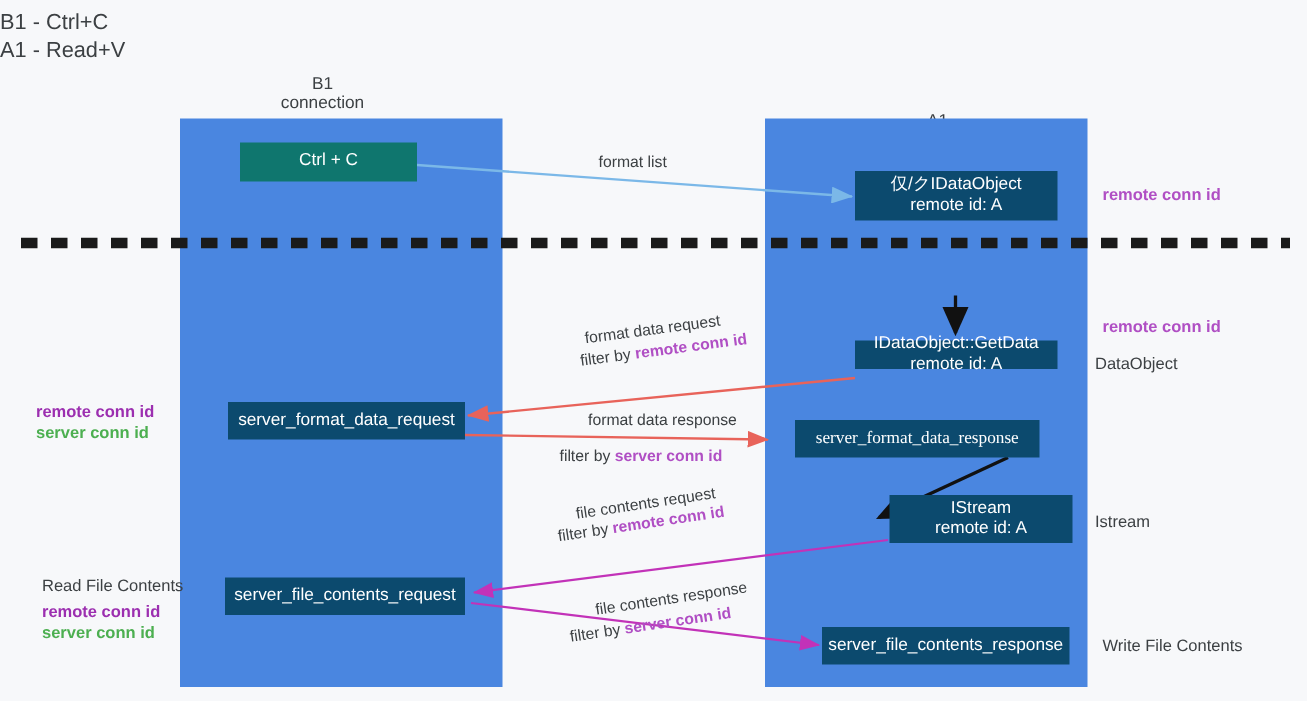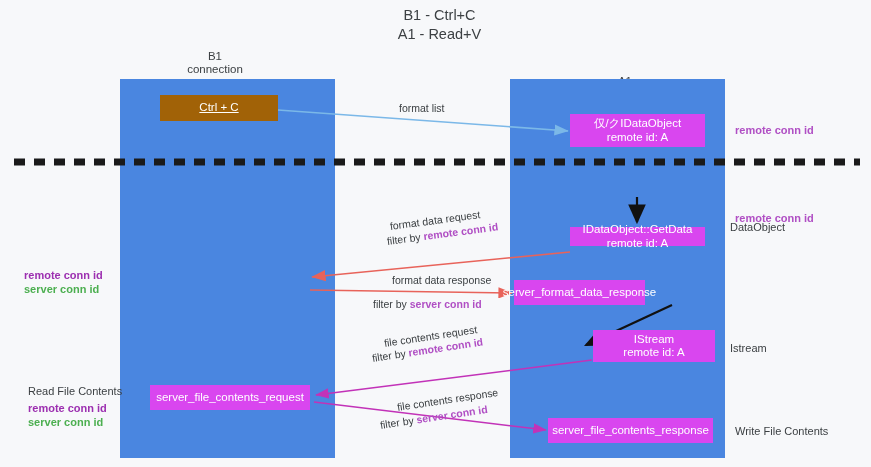--- a/index.html
+++ b/index.html
@@ -10,43 +10,43 @@
     position:relative;
     overflow:hidden;
     color:#3c4043;
   }
   .canvas{position:absolute;inset:0;}
   .layer{position:absolute;inset:0;}
   svg.layer{pointer-events:none;}
 
   .title{
     position:absolute;left:0;right:16px;top:6px;
-    text-align:center;font-size:14.5px;line-height:19px;color:#3c4043;margin-left:24px;
+    text-align:left;font-size:14.5px;line-height:19px;color:#3c4043;
   }
   .title div{white-space:pre;}
 
   .colhead{
     position:absolute;text-align:center;font-size:11.5px;line-height:13px;color:#3c4043;
   }
   .colhead .l2{}
 
   .column{position:absolute;background:#4a86e0;}
 
   .box{
     position:absolute;
     display:flex;align-items:center;justify-content:center;
     text-align:center;
     color:#ffffff;
     font-size:11.5px;
     line-height:13.5px;
     box-sizing:border-box;
     padding:2px 4px;
   }
-  .box.green{background:#a16207;text-decoration:underline;}
-  .box.orange{background:#d946ef;}
+  .box.green{background:#0f766e;}
+  .box.orange{background:#0c4a6e;}
   .box span{display:block;}
 
   .sidelabel{
     position:absolute;font-size:11px;line-height:14px;white-space:nowrap;
   }
   .sidelabel.purple{color:#9c2fb0;font-weight:bold;}
   .sidelabel.purple2{color:#b04fc4;font-weight:bold;}
   .sidelabel.green{color:#4caf50;font-weight:bold;}
   .sidelabel.dark{color:#3c4043;font-weight:normal;}
 
@@ -120,43 +120,46 @@
     <span>仅/クIDataObject</span>
     <span>remote id: A</span>
   </div>
 
 
   <div class="box orange" style="left:570px;top:227px;width:135px;height:19px;flex-direction:column;">
     <span>IDataObject::GetData</span>
     <span>remote id: A</span>
   </div>
 
+  <div class="box orange" style="left:152px;top:268px;width:158px;height:25px;">
+    <span>server_format_data_request</span>
+  </div>
 
-  <div class="box orange" style="left:514px;top:280px;width:131px;height:25px;">
+  <div class="box orange" style="left:530px;top:280px;width:163px;height:25px;font-family:Liberation Serif, serif;">
     <span>server_format_data_response</span>
   </div>
 
   <div class="box orange" style="left:593px;top:330px;width:122px;height:32px;flex-direction:column;">
     <span>IStream</span>
     <span>remote id: A</span>
   </div>
 
   <div class="box orange" style="left:150px;top:385px;width:160px;height:25px;">
     <span>server_file_contents_request</span>
   </div>
 
   <div class="box orange" style="left:548px;top:418px;width:165px;height:25px;">
     <span>server_file_contents_response</span>
   </div>
 
   <div class="sidelabel purple2" style="left:735px;top:123px;">remote conn id</div>
 
   <div class="sidelabel purple2" style="left:735px;top:211px;">remote conn id</div>
 
-  <div class="sidelabel dark" style="left:730px;top:220px;">DataObject</div>
+  <div class="sidelabel dark" style="left:730px;top:236px;">DataObject</div>
 
   <div class="sidelabel dark" style="left:730px;top:341px;">Istream</div>
 
   <div class="sidelabel dark" style="left:735px;top:424px;">Write File Contents</div>
 
   <div class="sidelabel purple" style="left:24px;top:268px;">remote conn id</div>
   <div class="sidelabel green" style="left:24px;top:282px;">server conn id</div>
 
   <div class="sidelabel dark" style="left:28px;top:384px;">Read File Contents</div>
   <div class="sidelabel purple" style="left:28px;top:401px;">remote conn id</div>

